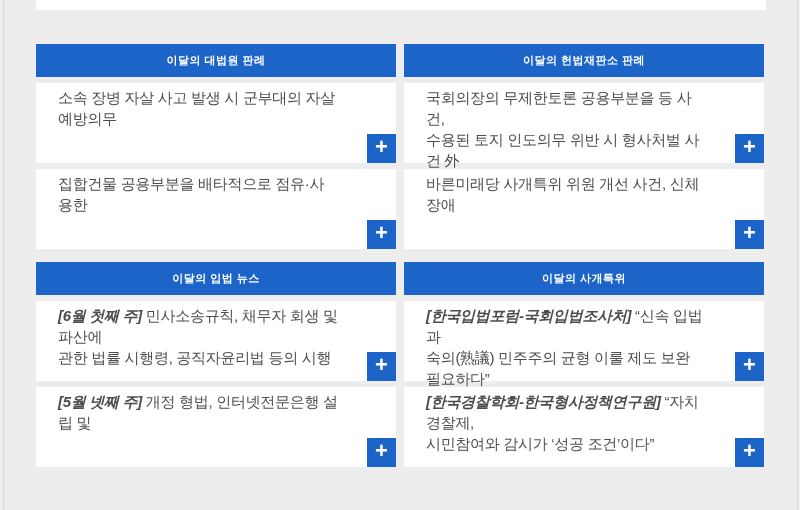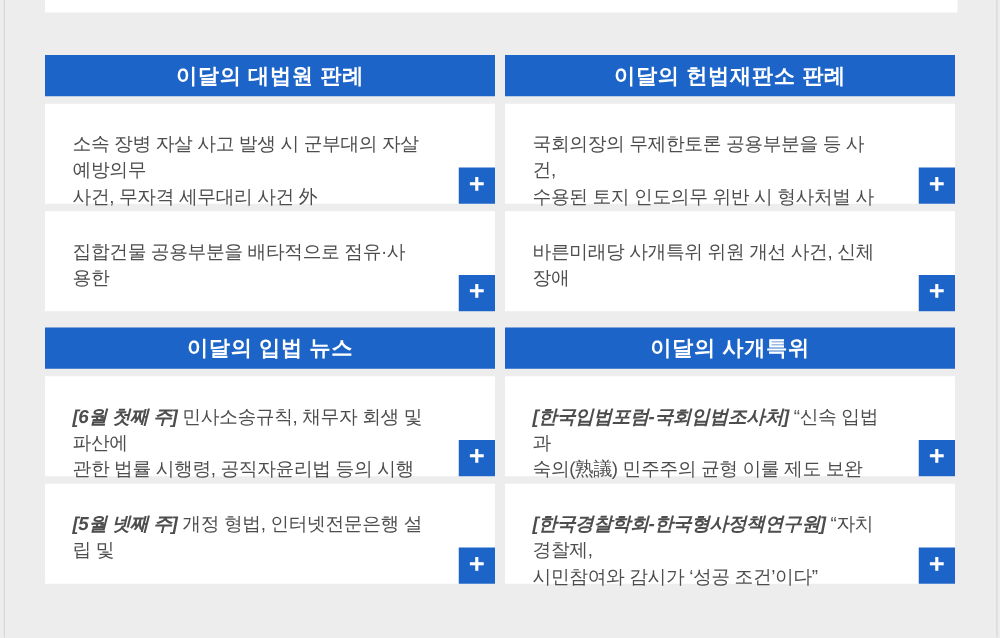--- a/index.html
+++ b/index.html
@@ -37,33 +37,33 @@
     display: grid;
     grid-template-columns: 360px 360px;
     column-gap: 8px;
     row-gap: 13px;
   }
   .section { display: flex; flex-direction: column; }
   .section-header {
     height: 33px;
     background: var(--accent);
     color: var(--header-text);
-    font-size: 17px;
+    font-size: 11px;
     font-weight: bold;
     display: flex;
     align-items: center;
     justify-content: center;
     letter-spacing: 0.5px;
   }
   .card {
     position: relative;
     background: var(--card);
     height: 80px;
     margin-top: 6px;
-    padding: 22px 58px 0 22px;
+    padding: 4px 58px 0 22px;
     font-size: 15px;
     line-height: 21px;
     color: var(--body-text);
     letter-spacing: -0.3px;
   }
   .card .lead { font-weight: bold; font-style: italic; }
   .plus-btn {
     position: absolute;
     right: 0; bottom: 0;
     width: 29px; height: 29px;
@@ -87,21 +87,20 @@
 <div class="page-edges"></div>
 <div class="top-strip"></div>
 
 <div class="grid">
 
   <div class="section">
     <div class="section-header">이달의 대법원 판례</div>
     <div class="card">
       <div>
         <div><b class="lead"></b><span>소속 장병 자살 사고 발생 시 군부대의 자살예방의무</span></div>
-        <div><span>사건, 무자격 세무대리 사건 外</span></div>
       </div>
       <button class="plus-btn">+</button>
     </div>
     <div class="card">
       <div>
         <div><b class="lead"></b><span>집합건물 공용부분을 배타적으로 점유·사용한</span></div>
       </div>
       <button class="plus-btn">+</button>
     </div>
   </div>

